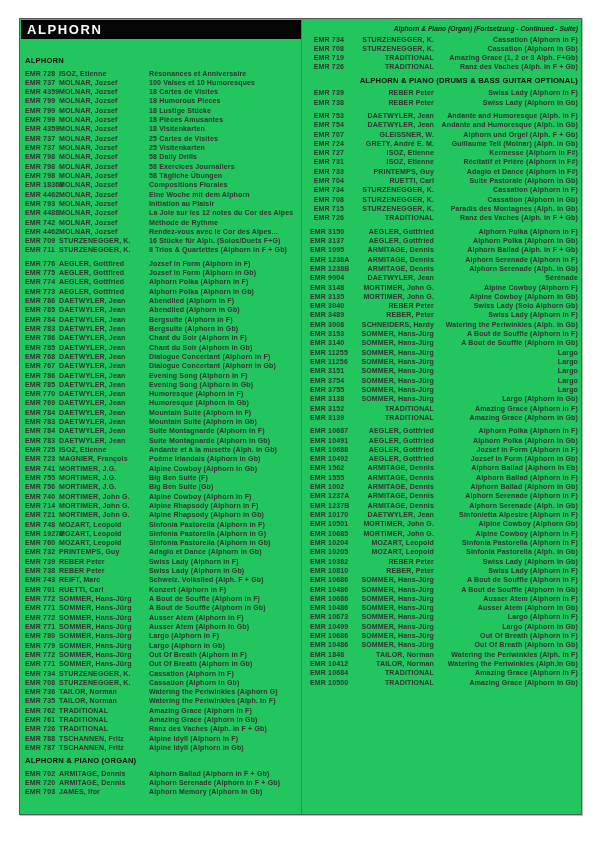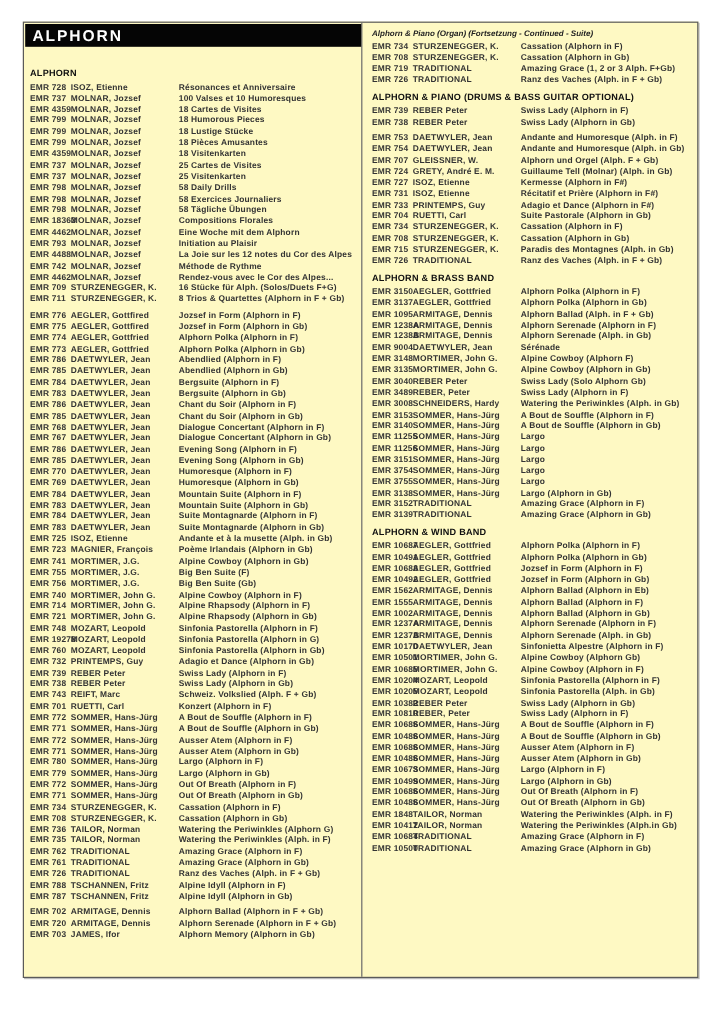--- a/index.html
+++ b/index.html
@@ -3,36 +3,36 @@
 <meta charset="utf-8">
 <style>
   html,body{margin:0;padding:0;}
   body{
     width:600px;height:849px;position:relative;background:#ffffff;
     font-family:"Liberation Sans", sans-serif;
     -webkit-font-smoothing:antialiased;
   }
   .sheet{
     position:absolute;left:19px;top:18px;width:561px;height:795px;
-    border:1px solid #5a5a5a;background:#fef9c3;
+    border:1px solid #5a5a5a;background:#22c55e;
     box-shadow:1px 1px 0 #bcbcbc;
   }
   .divider{
     position:absolute;left:281px;top:0;bottom:0;width:1px;background:#6a6a6a;
   }
   .title-bar{
     position:absolute;left:1px;top:1px;width:280px;height:19px;background:#050505;
   }
   .title-bar span{
     display:block;color:#ffffff;font-weight:bold;font-size:13px;line-height:19px;
     padding-left:6px;letter-spacing:1.6px;
   }
   .col{position:absolute;}
   #col-left{left:5px;top:33px;width:272px;}
-  #col-right{left:290px;top:3px;width:268px;}
+  #col-right{left:290px;top:3px;width:268px;text-align:right;}
   .sec{margin-top:4px;}
   .sec:first-child{margin-top:0;}
   .sec-header{
     font-size:7.6px;font-weight:bold;color:#101010;line-height:9px;
     margin:4px 0 3.5px 0;letter-spacing:0.2px;white-space:nowrap;
   }
   .cont-note{
     font-size:6.7px;font-weight:bold;font-style:italic;color:#222;
     line-height:9px;margin:2px 0 1.5px 0;white-space:nowrap;
   }
@@ -417,20 +417,21 @@
           <span class="c-comp">TSCHANNEN, Fritz</span>
           <span class="c-title">Alpine Idyll (Alphorn in F)</span>
         </div>
         <div class="row">
           <span class="c-emr">EMR 787</span>
           <span class="c-comp">TSCHANNEN, Fritz</span>
           <span class="c-title">Alpine Idyll (Alphorn in Gb)</span>
         </div>
       </div>
       <div class="sec">
+        <div class="sec-header">ALPHORN &amp; PIANO (ORGAN)</div>
         <div class="row">
           <span class="c-emr">EMR 702</span>
           <span class="c-comp">ARMITAGE, Dennis</span>
           <span class="c-title">Alphorn Ballad (Alphorn in F + Gb)</span>
         </div>
         <div class="row">
           <span class="c-emr">EMR 720</span>
           <span class="c-comp">ARMITAGE, Dennis</span>
           <span class="c-title">Alphorn Serenade (Alphorn in F + Gb)</span>
         </div>
@@ -534,21 +535,20 @@
           <span class="c-comp">STURZENEGGER, K.</span>
           <span class="c-title">Paradis des Montagnes (Alph. in Gb)</span>
         </div>
         <div class="row">
           <span class="c-emr">EMR 726</span>
           <span class="c-comp">TRADITIONAL</span>
           <span class="c-title">Ranz des Vaches (Alph. in F + Gb)</span>
         </div>
       </div>
       <div class="sec">
-        <div class="sec-header">ALPHORN &amp; BRASS BAND</div>
         <div class="row">
           <span class="c-emr">EMR 3150</span>
           <span class="c-comp">AEGLER, Gottfried</span>
           <span class="c-title">Alphorn Polka (Alphorn in F)</span>
         </div>
         <div class="row">
           <span class="c-emr">EMR 3137</span>
           <span class="c-comp">AEGLER, Gottfried</span>
           <span class="c-title">Alphorn Polka (Alphorn in Gb)</span>
         </div>
@@ -642,21 +642,20 @@
           <span class="c-comp">TRADITIONAL</span>
           <span class="c-title">Amazing Grace (Alphorn in F)</span>
         </div>
         <div class="row">
           <span class="c-emr">EMR 3139</span>
           <span class="c-comp">TRADITIONAL</span>
           <span class="c-title">Amazing Grace (Alphorn in Gb)</span>
         </div>
       </div>
       <div class="sec">
-        <div class="sec-header">ALPHORN &amp; WIND BAND</div>
         <div class="row">
           <span class="c-emr">EMR 10687</span>
           <span class="c-comp">AEGLER, Gottfried</span>
           <span class="c-title">Alphorn Polka (Alphorn in F)</span>
         </div>
         <div class="row">
           <span class="c-emr">EMR 10491</span>
           <span class="c-comp">AEGLER, Gottfried</span>
           <span class="c-title">Alphorn Polka (Alphorn in Gb)</span>
         </div>

